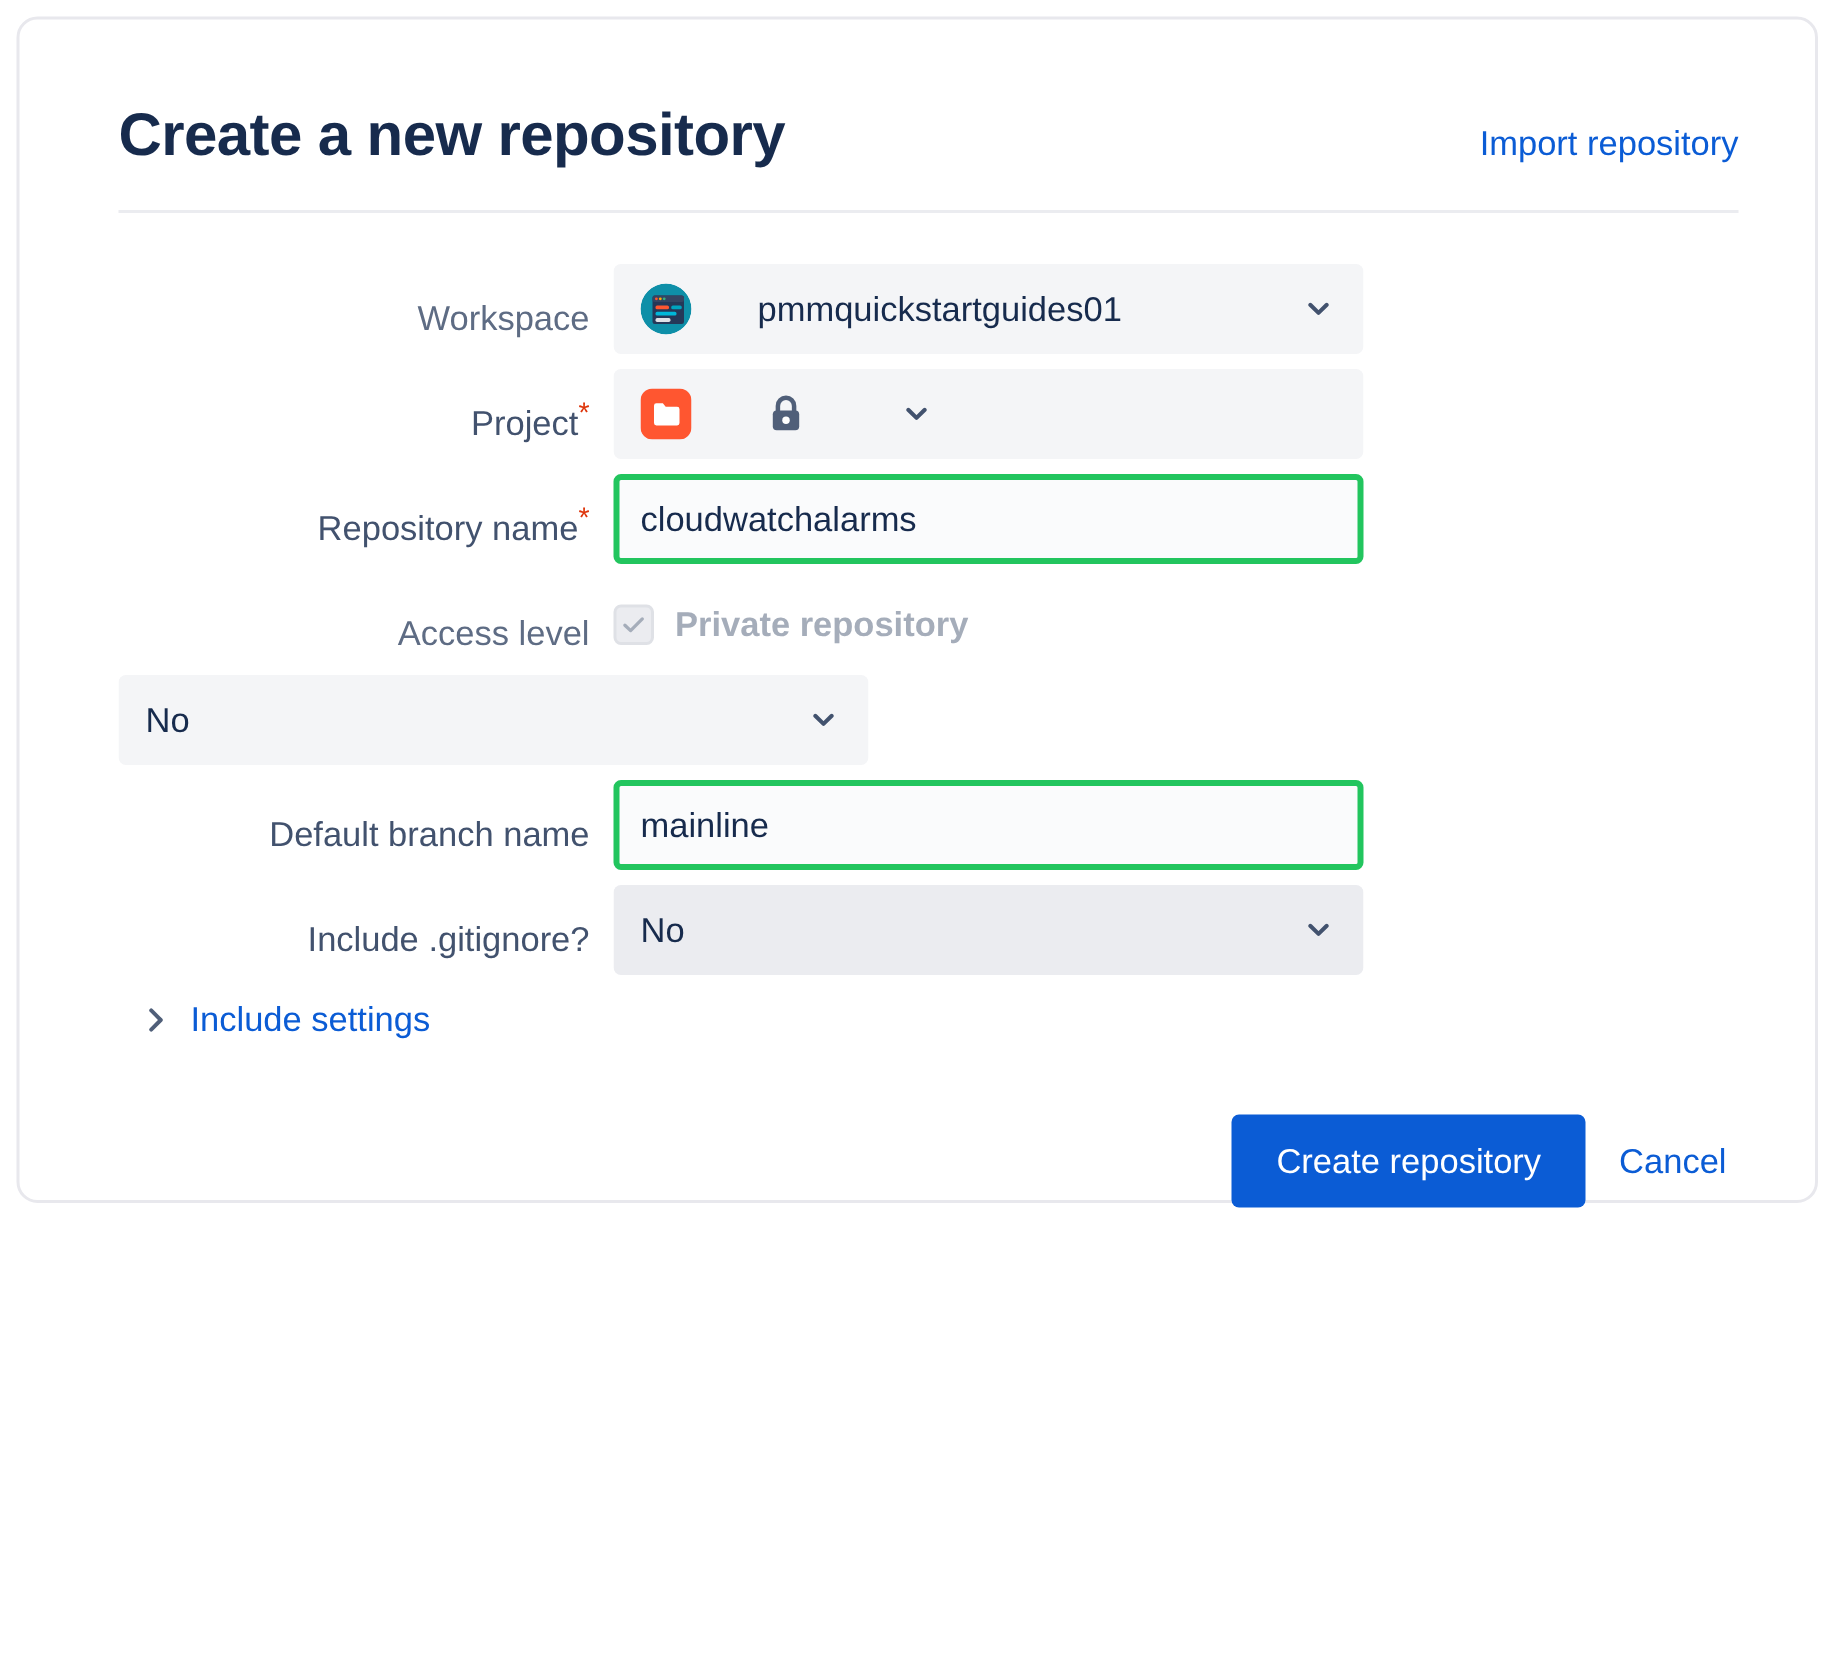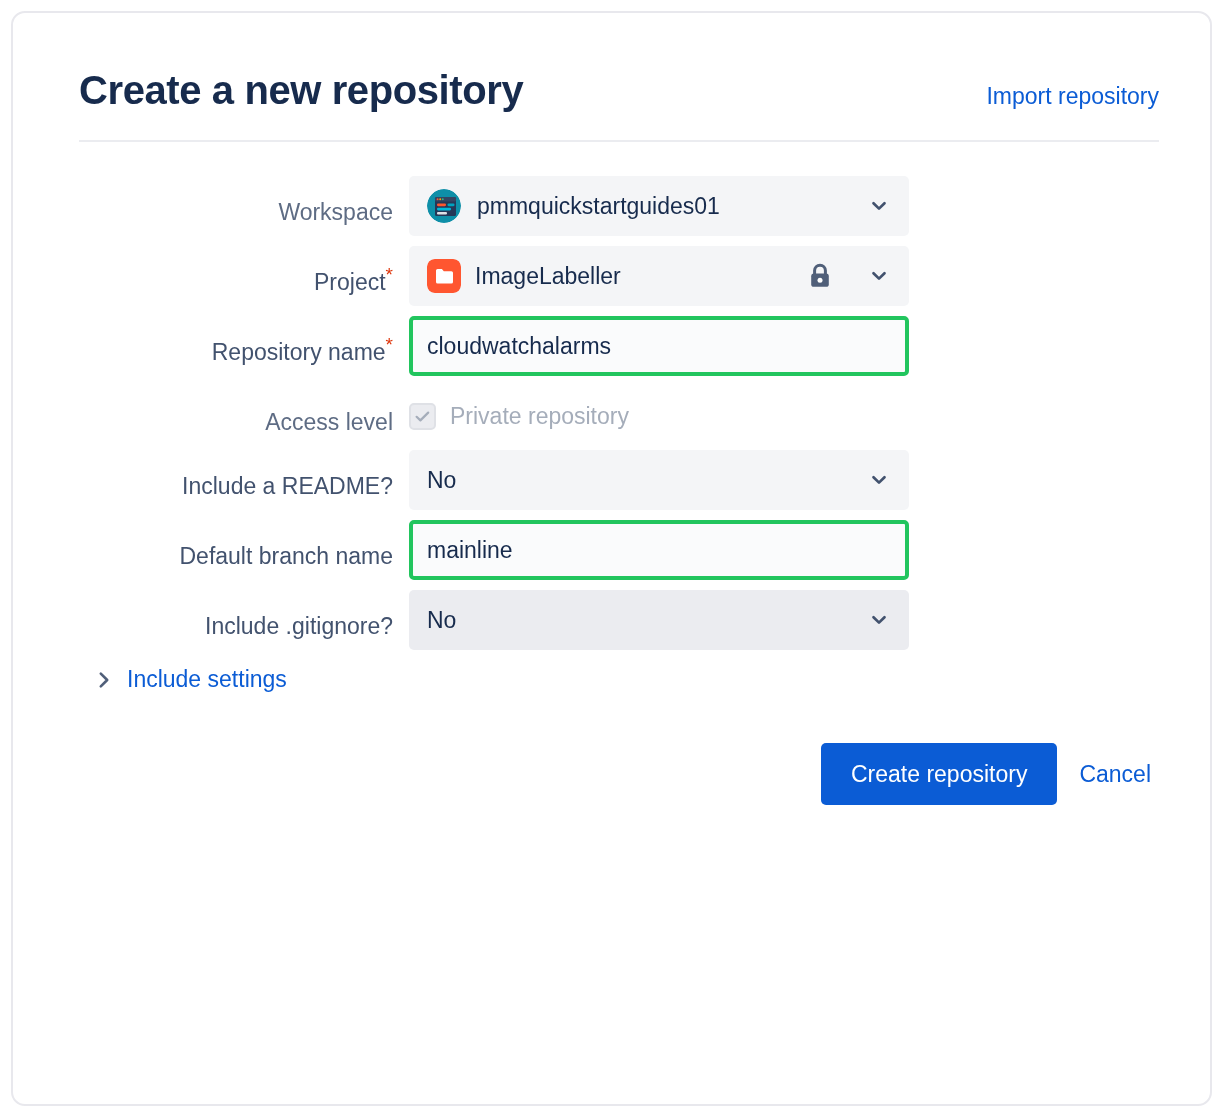--- a/index.html
+++ b/index.html
@@ -11,21 +11,21 @@
   }
   .page {
     position: relative;
     width: 1222px; height: 1118px;
     background: #ffffff;
     overflow: hidden;
   }
   .card {
     position: absolute;
     left: 11px; top: 11px;
-    width: 1201px; height: 1095px;
+    width: 1201px; height: 791px;
     background: #ffffff;
     border: 2px solid #E8E8ED;
     border-radius: 14px;
   }
   .card-inner {
     position: absolute;
     left: 66px; top: 55px;
     width: 1080px;
   }
 
@@ -90,20 +90,21 @@
     width: 500px;
     height: 60px;
     background: #F4F5F7;
     border: 2px solid transparent;
     border-radius: 5px;
     display: flex;
     align-items: center;
     padding: 0 16px;
     cursor: pointer;
     overflow: hidden;
+    gap: 28px;
   }
   .select.hovered { background: #EBECF0; }
   .select .value {
     font-size: 23px;
     color: #172B4D;
     white-space: nowrap;
     overflow: hidden;
     text-overflow: ellipsis;
     flex: 1 1 auto;
   }
@@ -151,20 +152,21 @@
     outline: none;
   }
   .textinput::placeholder { color: #7A869A; }
 
   
   .access-row { margin-bottom: 4px; }
   .checkline {
     display: flex;
     align-items: center;
     height: 60px;
+    font-weight: bold;
   }
   .checkbox {
     flex: 0 0 auto;
     width: 27px; height: 27px;
     border-radius: 5px;
     background: #EBECF0;
     border: 2px solid #DFE1E6;
     display: flex;
     align-items: center;
     justify-content: center;
@@ -271,21 +273,20 @@
         </div>
 
         <div class="row">
           <div class="label-cell dark"><span>Project</span><span class="req">*</span></div>
           <div class="field-cell">
             <div class="select">
               <svg class="proj-avatar" viewBox="0 0 34 34">
                 <rect x="0" y="0" width="34" height="34" rx="7" fill="#FF5630"></rect>
                 <path d="M9 11.5 a1.6 1.6 0 0 1 1.6-1.6 h4.3 l1.9 2.3 h7.6 a1.6 1.6 0 0 1 1.6 1.6 v9.2 a1.6 1.6 0 0 1 -1.6 1.6 h-13.8 a1.6 1.6 0 0 1 -1.6 -1.6 z" fill="#FFFFFF"></path>
               </svg>
-              <span class="value">ImageLabeller</span>
               <span class="lockwrap">
                 <svg width="26" height="28" viewBox="0 0 26 28">
                   <path d="M7.6 12 V8.6 a5.4 5.4 0 0 1 10.8 0 V12" fill="none" stroke="#505F79" stroke-width="3"></path>
                   <rect x="4.2" y="11.6" width="17.6" height="13.2" rx="2.6" fill="#505F79"></rect>
                   <circle cx="13" cy="18.2" r="2.5" fill="#FFFFFF"></circle>
                 </svg>
               </span>
               <svg class="chev" viewBox="0 0 24 24">
                 <path d="M6.5 9.2 L12 14.6 L17.5 9.2" fill="none" stroke="#42526E" stroke-width="2.7" stroke-linecap="round" stroke-linejoin="round"></path>
               </svg>
@@ -308,21 +309,20 @@
                 <svg width="19" height="19" viewBox="0 0 19 19">
                   <path d="M3.6 9.8 L7.4 13.4 L15.2 5.6" fill="none" stroke="#A5ADBA" stroke-width="2.2" stroke-linecap="round" stroke-linejoin="round"></path>
                 </svg>
               </span>
               <span class="check-label">Private repository</span>
             </div>
           </div>
         </div>
 
         <div class="row">
-          <div class="label-cell dark">Include a README?</div>
           <div class="field-cell">
             <div class="select">
               <span class="value">No</span>
               <svg class="chev" viewBox="0 0 24 24">
                 <path d="M6.5 9.2 L12 14.6 L17.5 9.2" fill="none" stroke="#42526E" stroke-width="2.7" stroke-linecap="round" stroke-linejoin="round"></path>
               </svg>
             </div>
           </div>
         </div>
 

